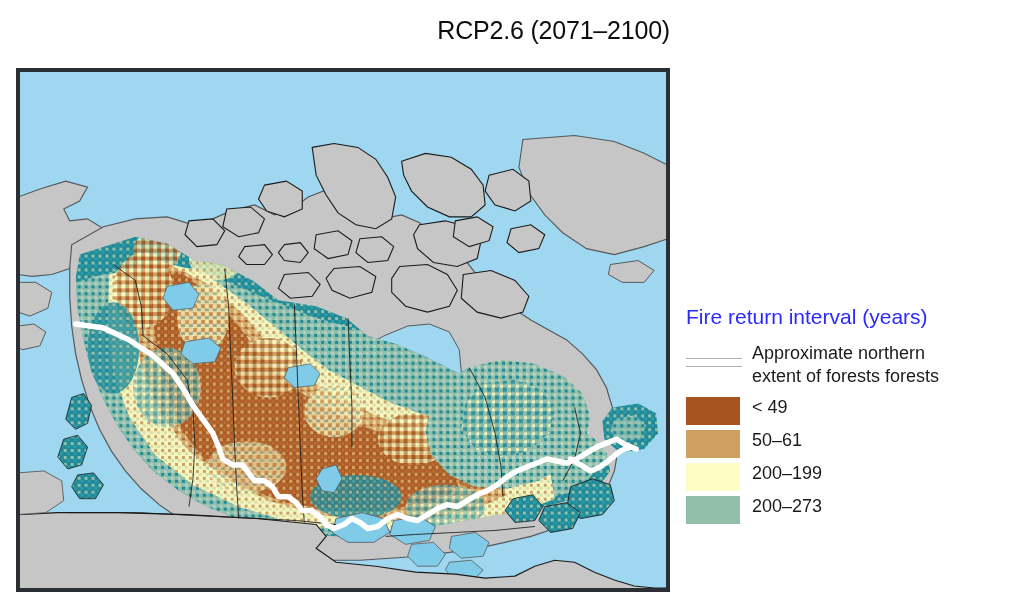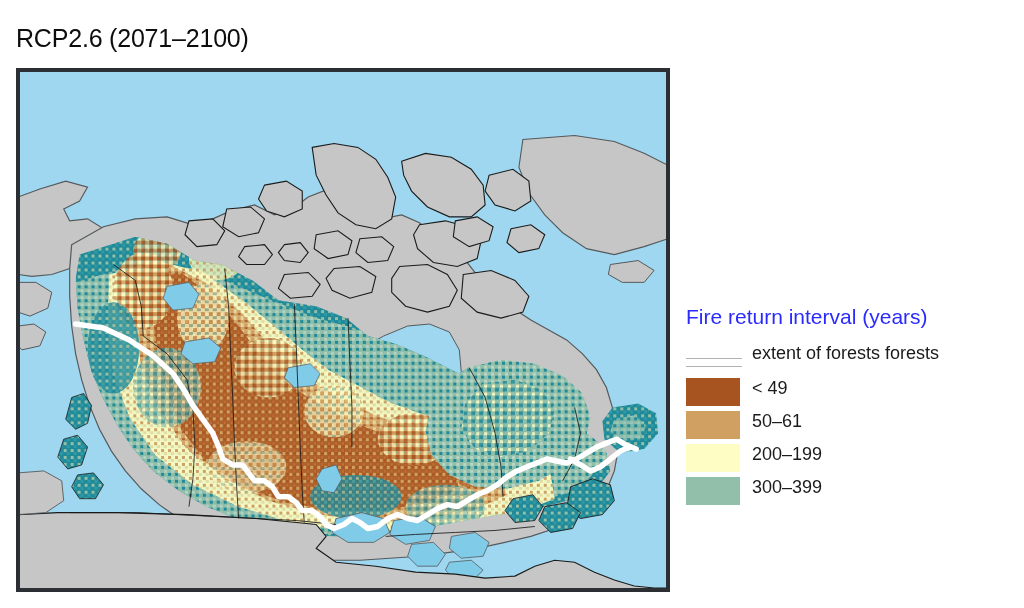--- a/index.html
+++ b/index.html
@@ -13,23 +13,23 @@
     position: relative;
     overflow: hidden;
     font-family: "Liberation Sans", sans-serif;
     -webkit-font-smoothing: antialiased;
   }
 
   
   #figure-title {
     position: absolute;
     left: 16px;
-    top: 24px;
+    top: 16px;
     width: 654px;
-    text-align: left;
+    text-align: right;
     font-size: 25px;
     font-weight: 400;
     color: #0d0d0d;
     letter-spacing: -0.2px;
     white-space: nowrap;
   }
 
   
   #map-panel {
     position: absolute;
@@ -350,35 +350,36 @@
 
 <div id="legend">
 
   <div id="legend-title">Fire return interval (years)</div>
 
   <div class="legend-line-row">
     <div class="legend-line-symbol">
         <i></i>
       </div>
     <div class="legend-line-label">
+      <span>Approximate northern</span>
       <span>extent of forests forests</span>
     </div>
   </div>
 
   <div id="legend-classes">
       <div class="legend-swatch-row">
         <div class="legend-swatch" style="background: rgb(168, 84, 32);"></div>
         <div class="legend-swatch-label">&lt; 49</div>
       </div>
       <div class="legend-swatch-row">
         <div class="legend-swatch" style="background: rgb(207, 160, 98);"></div>
         <div class="legend-swatch-label">50–61</div>
       </div>
       <div class="legend-swatch-row">
         <div class="legend-swatch" style="background: rgb(253, 253, 196);"></div>
         <div class="legend-swatch-label">200–199</div>
       </div>
       <div class="legend-swatch-row">
         <div class="legend-swatch" style="background: rgb(145, 191, 169);"></div>
-        <div class="legend-swatch-label">300–399</div>
+        <div class="legend-swatch-label">200–273</div>
       </div>
     </div>
 </div>
 
 </body></html>

